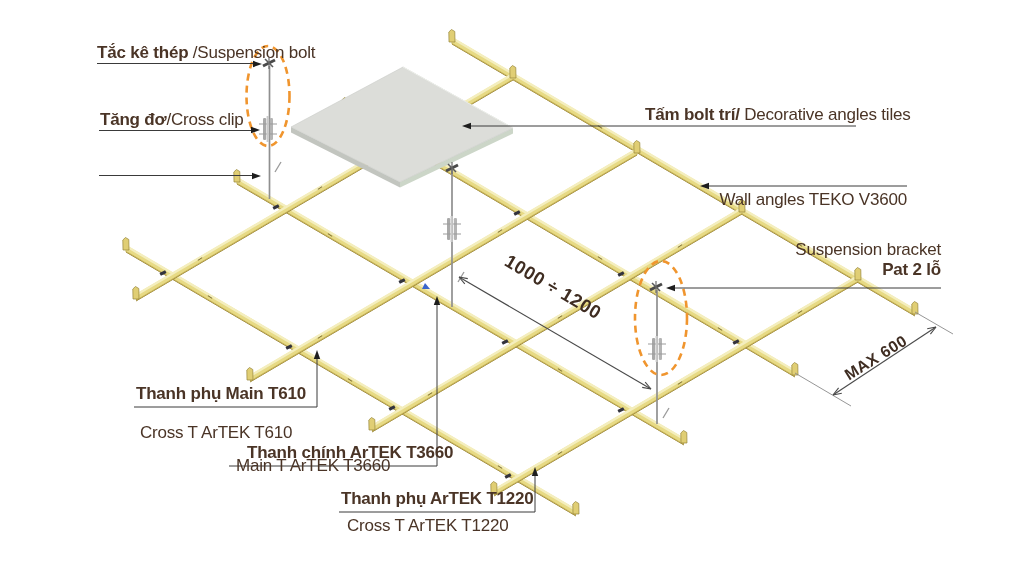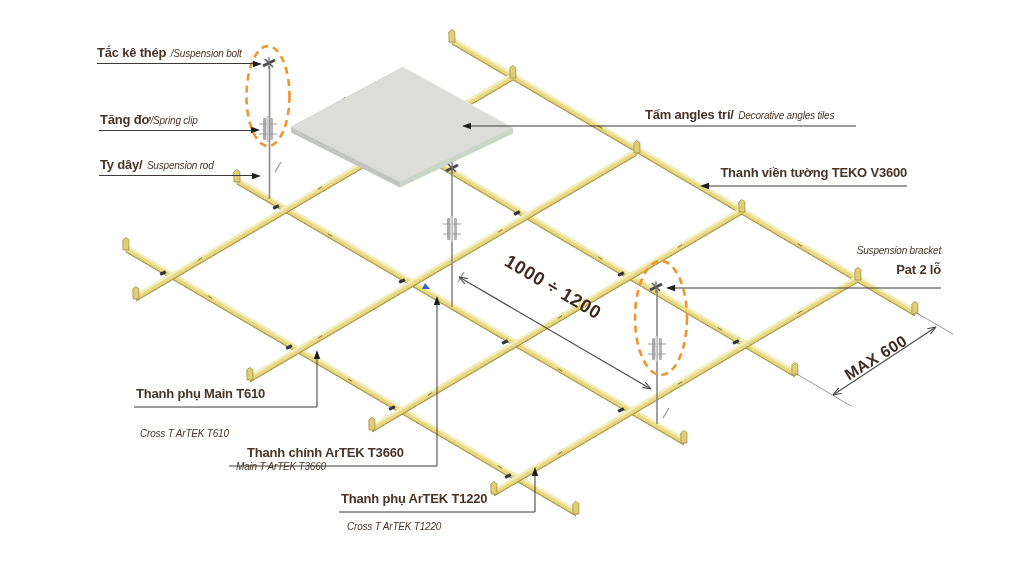--- a/index.html
+++ b/index.html
@@ -2,22 +2,22 @@
 <html><head>
 <meta charset="utf-8">
 <style>
   html,body{margin:0;padding:0;background:#ffffff;}
   #stage{
     position:relative;width:1024px;height:572px;background:#ffffff;overflow:hidden;
     font-family:"Liberation Sans","DejaVu Sans",sans-serif;
   }
   #stage svg{position:absolute;left:0;top:0;}
   .lbl{position:absolute;white-space:nowrap;color:#4a3426;line-height:1.05;}
-  .vn{font-weight:700;font-size:13px;letter-spacing:-0.2px;}
-  .en{font-style:italic;font-size:10px;letter-spacing:-0.2px;}
+  .vn{font-weight:700;font-size:17px;letter-spacing:-0.2px;}
+  .en{font-size:17px;letter-spacing:-0.2px;}
   .ra{text-align:right;}
   .dim{position:absolute;color:#3f2d22;font-weight:700;text-align:center;letter-spacing:0.5px;}
   .bar-hi{stroke:#f4eebe;stroke-width:2.4;}
   .bar-bd{stroke:#e7da85;stroke-width:5;}
   .bar-sh{stroke:#c2ad52;stroke-width:2.4;}
   .bar-eg{stroke:#8f7c34;stroke-width:1;}
   .ldr{stroke:#3a3a3a;stroke-width:1;fill:none;}
   .dms{stroke:#4a4a4a;stroke-width:1.1;fill:none;}
   .ext{stroke:#8a8a8a;stroke-width:0.9;fill:none;}
   .arw{fill:#1e1e1e;stroke:none;}
@@ -252,35 +252,31 @@
     <path class="dms" d="M936,327 L927.2,328.8 M936,327 L930.4,334.1"></path>
   </g>
 </svg>
 
 <div class="lbl" style="left:97px;top:44px;">
   <span class="vn">Tắc kê thép</span>
   <span class="en">/Suspension bolt</span>
 </div>
 
 <div class="lbl" style="left:100px;top:111px;">
-  <span class="vn">Tăng đơ</span><span class="en">/Spring clip</span>
-</div>
-
-<div class="lbl" style="left:100px;top:156px;">
-  <span class="vn">Ty dây/</span>
-  <span class="en">Suspension rod</span>
-</div>
+  <span class="vn">Tăng đơ</span><span class="en">/Cross clip</span>
+</div>
+
 
 <div class="lbl" style="left:645px;top:106px;">
-  <span class="vn">Tấm angles trí/</span>
+  <span class="vn">Tấm bolt trí/</span>
   <span class="en">Decorative angles tiles</span>
 </div>
 
-<div class="lbl ra" style="right:117px;top:164px;">
-  <span class="vn">Thanh viền tường TEKO V3600</span>
+<div class="lbl ra" style="right:117px;top:191px;">
+  <span class="en">Wall angles TEKO V3600</span>
 </div>
 
 <div class="lbl ra" style="right:83px;top:241px;">
   <span class="en">Suspension bracket</span>
 </div>
 <div class="lbl ra" style="right:83px;top:261px;margin-left:12px;">
   <span class="vn">Pat 2 lỗ</span>
 </div>
 
 <div class="lbl" style="left:136px;top:385px;">

